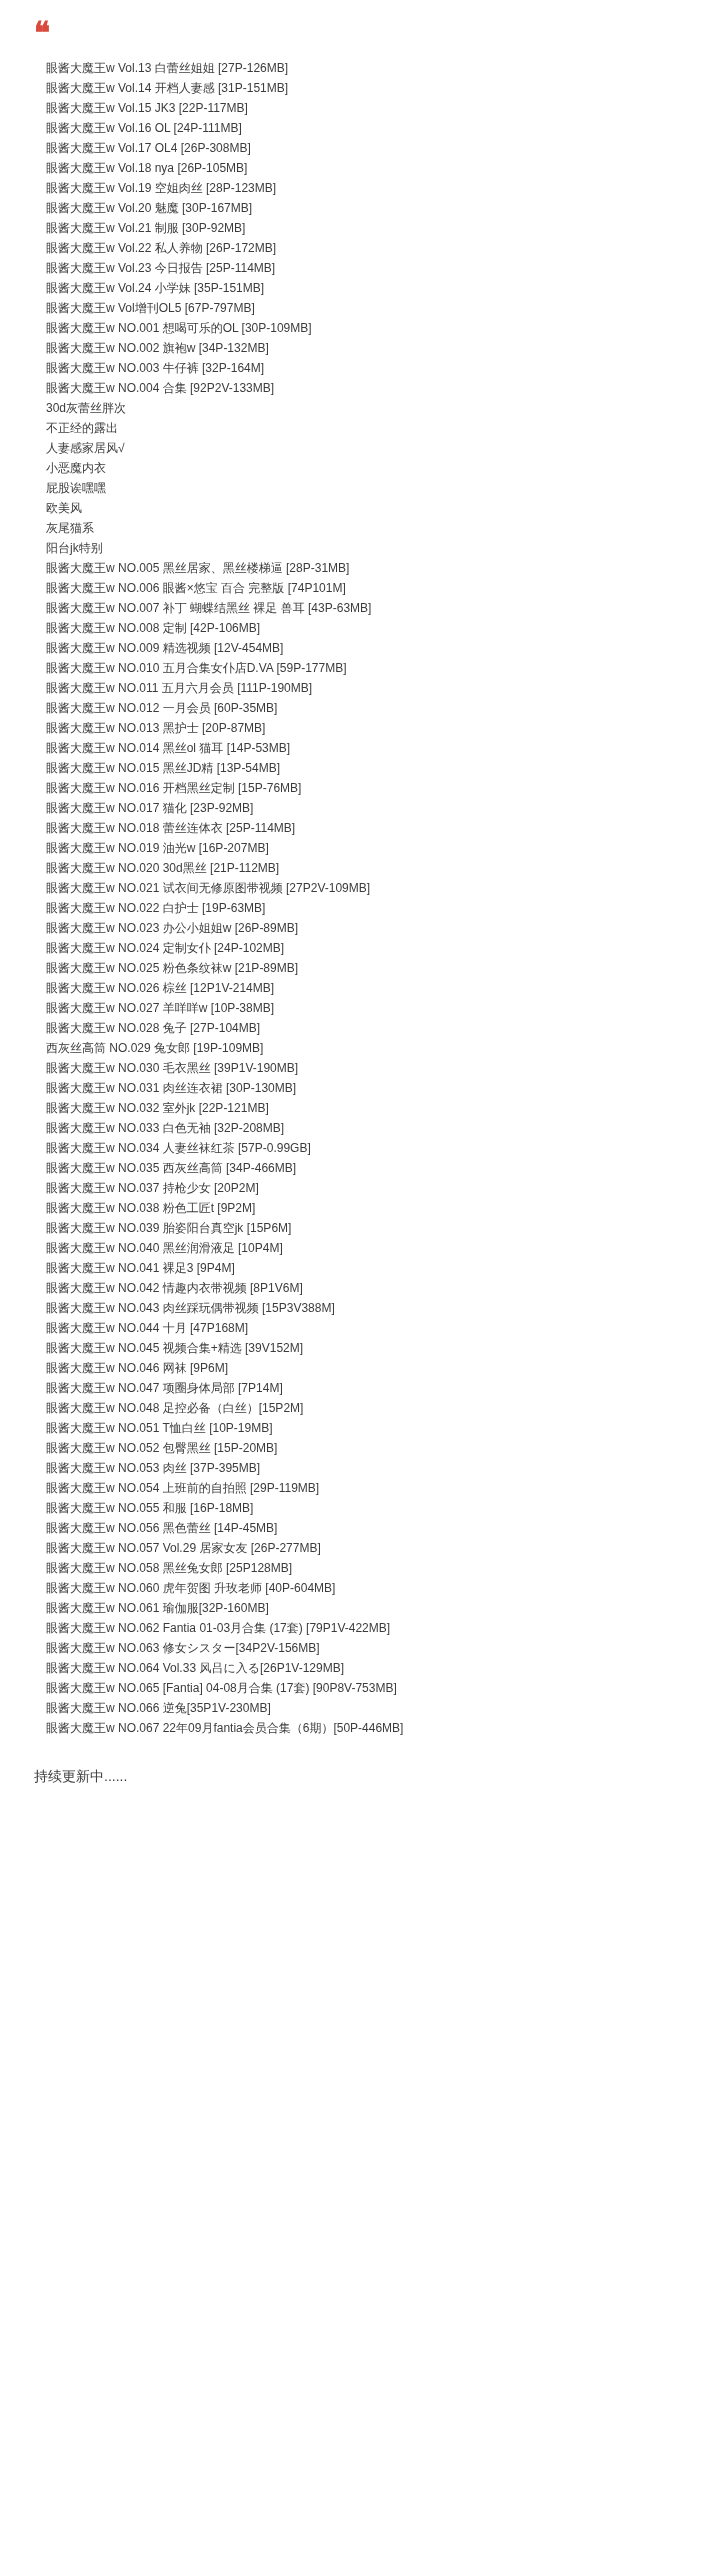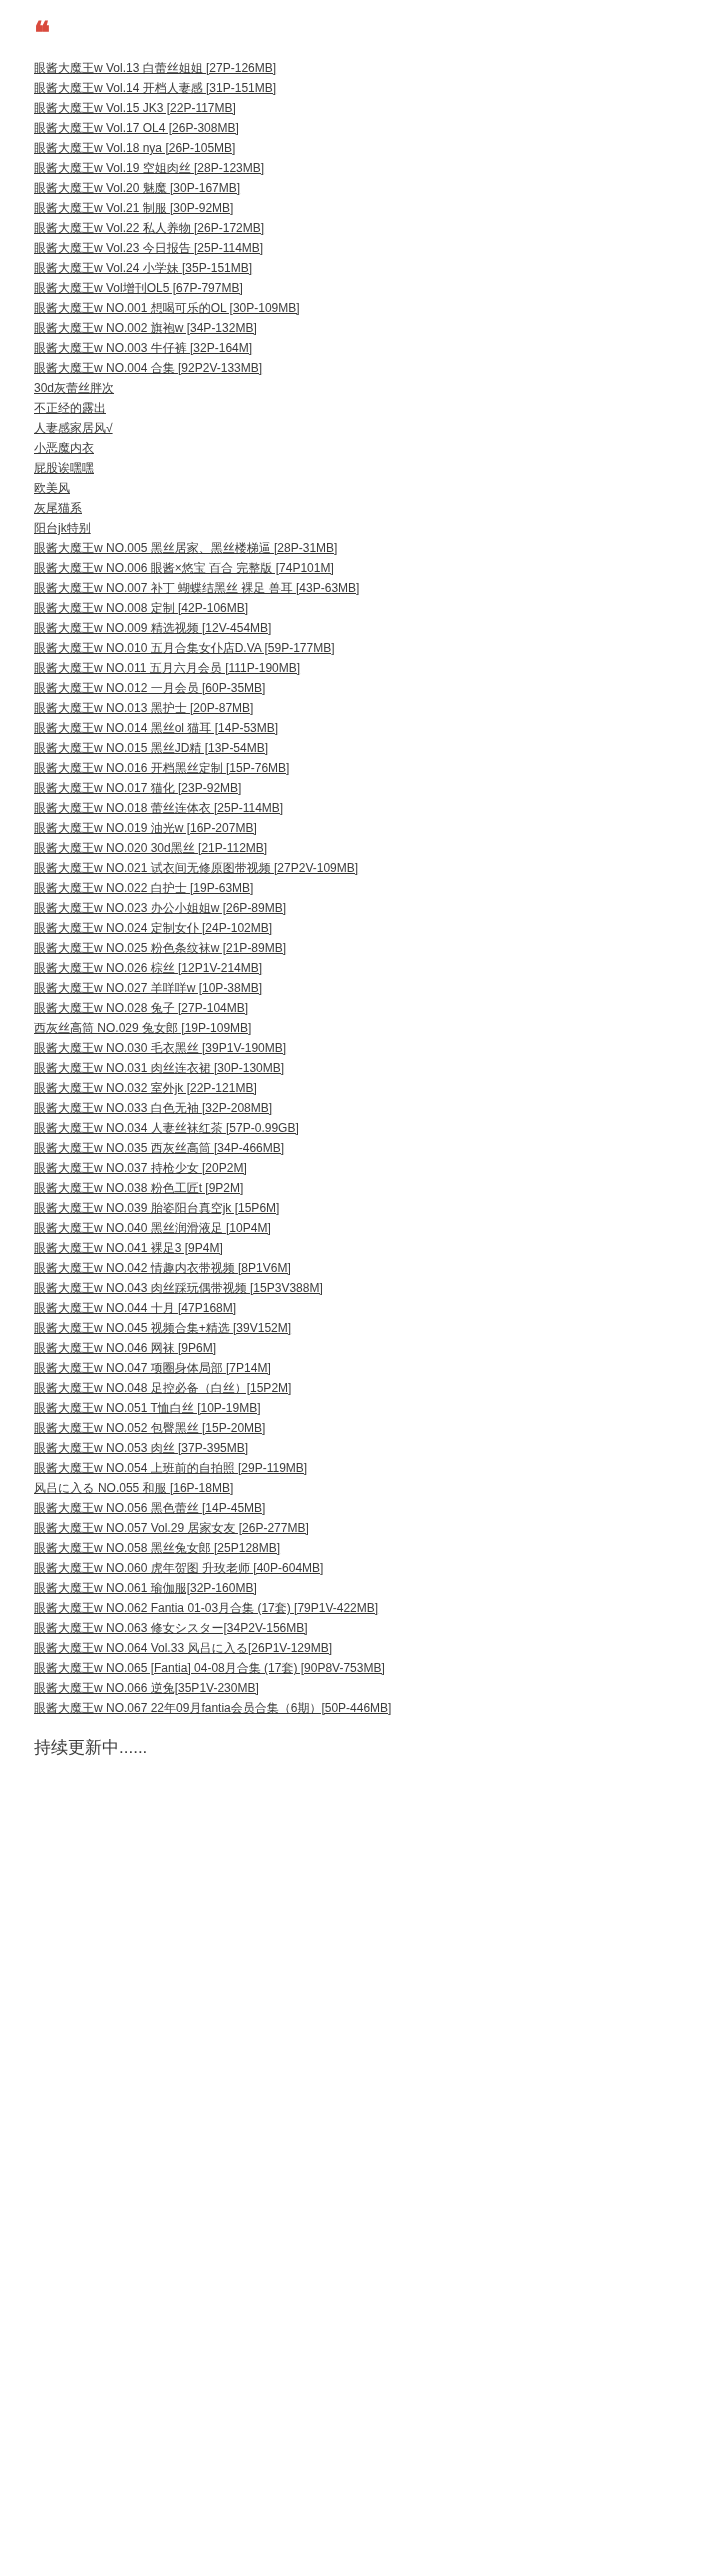--- a/index.html
+++ b/index.html
@@ -23,50 +23,50 @@
     font-size: 30px;
     font-weight: bold;
     line-height: 1;
     letter-spacing: 1px;
     margin: 4px 0 14px 6px;
     height: 26px;
     user-select: none;
   }
   .list {
     list-style: none;
-    margin: 0;
+    margin: 12px;
     padding: 0;
-    text-decoration: underline;
   }
   .list li {
     font-size: 12px;
     line-height: 1;
     color: #3c3c3c;
     padding: 0 0 0 6px;
     height: 20px;
     display: flex;
     align-items: center;
     white-space: nowrap;
     overflow: hidden;
   }
   .footer-note {
-    font-size: 17px;
+    font-size: 14px;
     color: #3c3c3c;
     padding: 18px 0 0 6px;
   }
 </style>
 </head>
 <body>
 
 <div class="page">
   <div class="quote-mark">❝</div>
   <ul class="list">
       <li>眼酱大魔王w Vol.13 白蕾丝姐姐 [27P-126MB]</li>
       <li>眼酱大魔王w Vol.14 开档人妻感 [31P-151MB]</li>
       <li>眼酱大魔王w Vol.15 JK3 [22P-117MB]</li>
+      <li>眼酱大魔王w Vol.16 OL [24P-111MB]</li>
       <li>眼酱大魔王w Vol.17 OL4 [26P-308MB]</li>
       <li>眼酱大魔王w Vol.18 nya [26P-105MB]</li>
       <li>眼酱大魔王w Vol.19 空姐肉丝 [28P-123MB]</li>
       <li>眼酱大魔王w Vol.20 魅魔 [30P-167MB]</li>
       <li>眼酱大魔王w Vol.21 制服 [30P-92MB]</li>
       <li>眼酱大魔王w Vol.22 私人养物 [26P-172MB]</li>
       <li>眼酱大魔王w Vol.23 今日报告 [25P-114MB]</li>
       <li>眼酱大魔王w Vol.24 小学妹 [35P-151MB]</li>
       <li>眼酱大魔王w Vol增刊OL5 [67P-797MB]</li>
       <li>眼酱大魔王w NO.001 想喝可乐的OL [30P-109MB]</li>
@@ -121,21 +121,21 @@
       <li>眼酱大魔王w NO.043 肉丝踩玩偶带视频 [15P3V388M]</li>
       <li>眼酱大魔王w NO.044 十月 [47P168M]</li>
       <li>眼酱大魔王w NO.045 视频合集+精选 [39V152M]</li>
       <li>眼酱大魔王w NO.046 网袜 [9P6M]</li>
       <li>眼酱大魔王w NO.047 项圈身体局部 [7P14M]</li>
       <li>眼酱大魔王w NO.048 足控必备（白丝）[15P2M]</li>
       <li>眼酱大魔王w NO.051 T恤白丝 [10P-19MB]</li>
       <li>眼酱大魔王w NO.052 包臀黑丝 [15P-20MB]</li>
       <li>眼酱大魔王w NO.053 肉丝 [37P-395MB]</li>
       <li>眼酱大魔王w NO.054 上班前的自拍照 [29P-119MB]</li>
-      <li>风吕に入る NO.055 和服 [16P-18MB]</li>
+      <li>眼酱大魔王w NO.055 和服 [16P-18MB]</li>
       <li>眼酱大魔王w NO.056 黑色蕾丝 [14P-45MB]</li>
       <li>眼酱大魔王w NO.057 Vol.29 居家女友 [26P-277MB]</li>
       <li>眼酱大魔王w NO.058 黑丝兔女郎 [25P128MB]</li>
       <li>眼酱大魔王w NO.060 虎年贺图 升玫老师 [40P-604MB]</li>
       <li>眼酱大魔王w NO.061 瑜伽服[32P-160MB]</li>
       <li>眼酱大魔王w NO.062 Fantia 01-03月合集 (17套) [79P1V-422MB]</li>
       <li>眼酱大魔王w NO.063 修女シスター[34P2V-156MB]</li>
       <li>眼酱大魔王w NO.064 Vol.33 风吕に入る[26P1V-129MB]</li>
       <li>眼酱大魔王w NO.065 [Fantia] 04-08月合集 (17套) [90P8V-753MB]</li>
       <li>眼酱大魔王w NO.066 逆兔[35P1V-230MB]</li>

